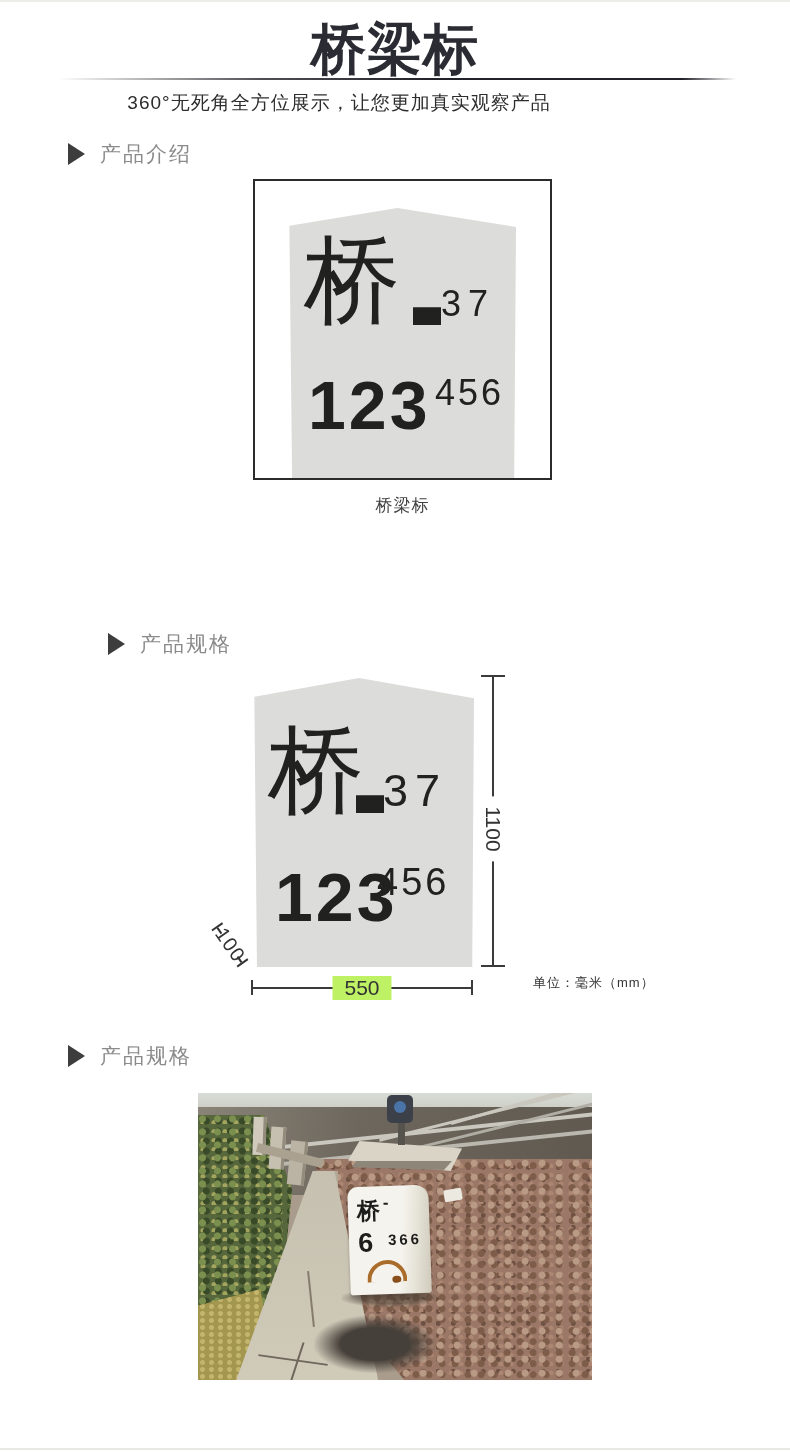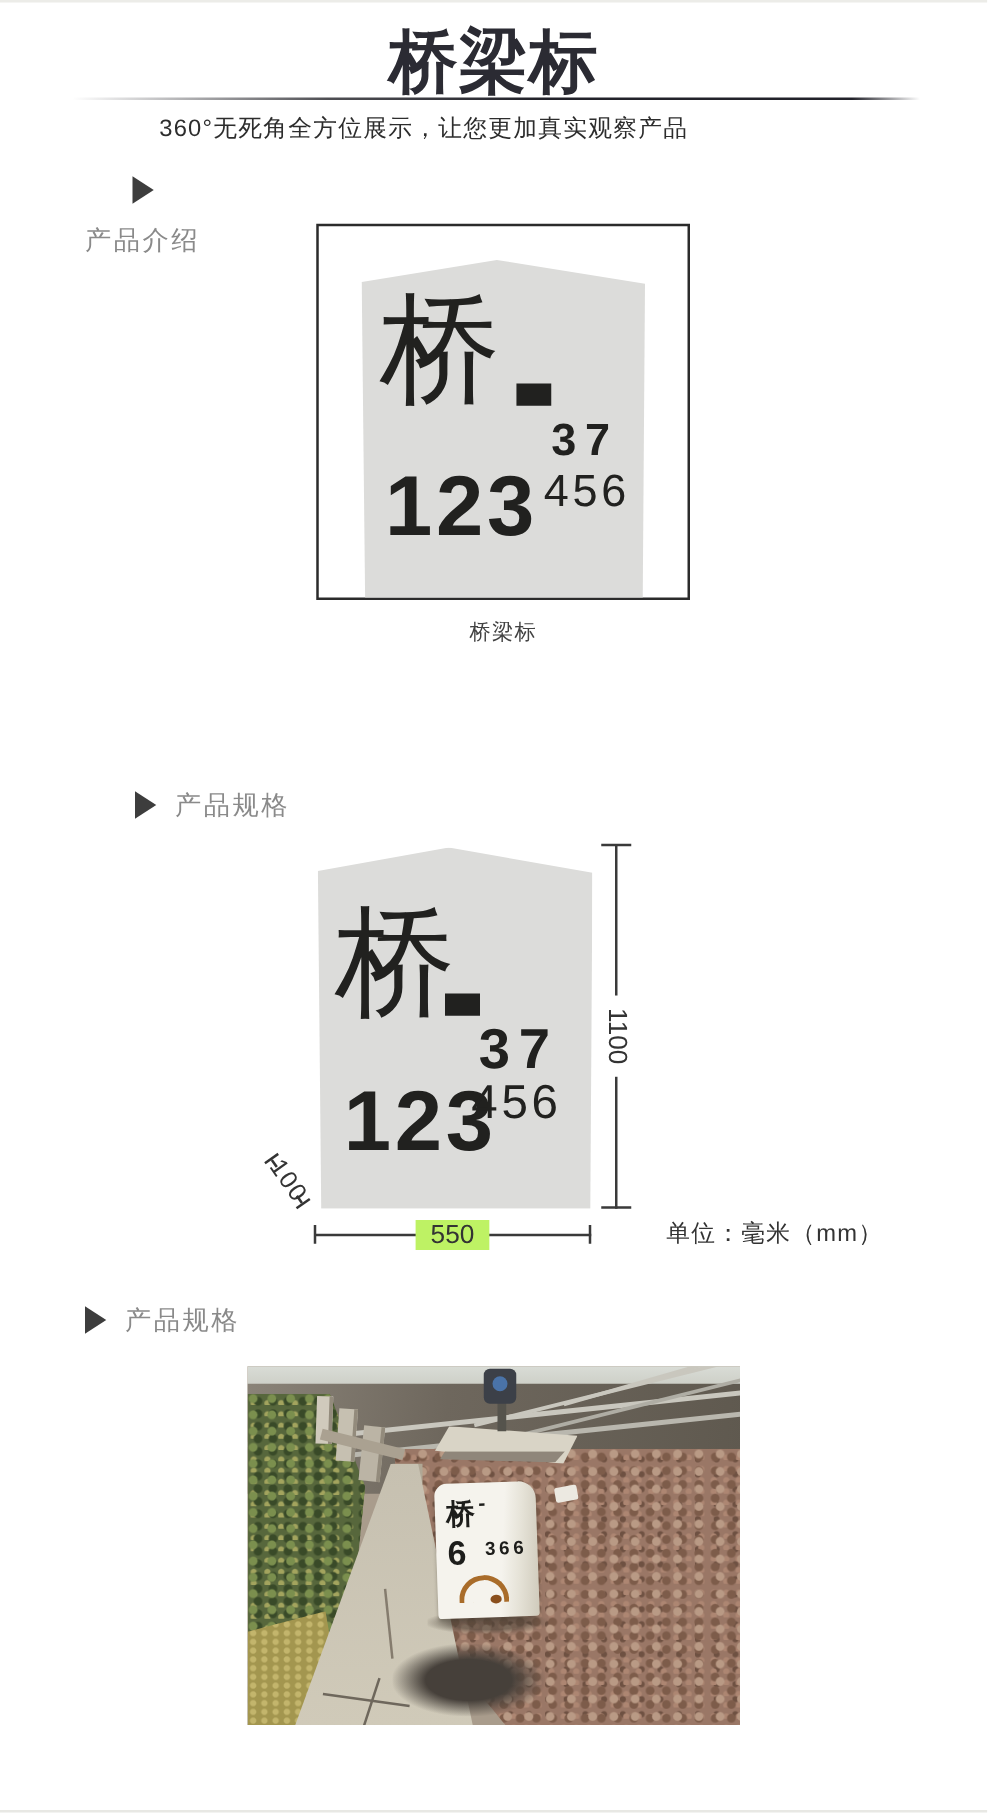--- a/index.html
+++ b/index.html
@@ -23,35 +23,35 @@
     font-size:55px; font-weight:900; letter-spacing:1px;
     color:#2b2b33; line-height:62px;
   }
   .subtitle {
     left:0; top:90px; width:678px; text-align:center;
     font-size:19px; font-weight:500; color:#2d2d2d; letter-spacing:1px;
   }
 
   
   .sec-head { left:68px; display:flex; align-items:center; gap:15px; height:26px; }
-  .sec-head.intro { top:141px;flex-direction:column; } .sec-head.spec { top:631px;margin-left:40px; } .sec-head.app { top:1043px; }
+  .sec-head.intro { top:141px; } .sec-head.spec { top:631px;margin-left:40px; } .sec-head.app { top:1043px; }
   .tri { width:0; height:0; border-left:17px solid #3d3d3d;
          border-top:11px solid transparent; border-bottom:11px solid transparent; }
   .sec-label { font-size:21px; color:#8a8a8a; letter-spacing:2px; }
 
   
   .marker {
     position:absolute; background:#dcdcda; color:#21211f;
     clip-path:polygon(0.6% 6.5%, 48% 0%, 100% 7%, 99.2% 100%, 1.8% 100%);
   }
   .marker span { position:absolute; display:block; }
   .mchar { font-size:96px; line-height:100px; }
   .mdash { width:28px; height:60px; overflow:hidden; font-size:60px; line-height:60px;
            font-weight:bold; transform:scaleY(3); transform-origin:50% 50%; }
-  .mnum  { font-weight:700;margin-top:48px; }
+  .mnum  { font-weight:400; }
   .mbig  { font-weight:700; }
   .msup  { font-weight:400; }
 
   
   .frame { left:253px; top:179px; width:299px; height:301px;
            border:2px solid #2b2b2b; background:#fff; overflow:hidden; }
   .m1 { left:33px; top:27px; width:228px; height:272px; }
   .m1 .mchar { left:16px; top:22px; }
   .m1 .mdash { left:125px; top:66px; }
   .m1 .mnum  { left:153px; top:78px;  font-size:36px; line-height:36px; letter-spacing:7px; }
@@ -82,21 +82,21 @@
   .dim-h-cap1 { left:251px; top:980px; width:2px;  height:15px; }
   .dim-h-cap2 { left:471px; top:980px; width:2px;  height:15px; }
   .dim-h-label{ left:362px; top:988px; transform:translate(-50%,-50%);
                 font-size:21px; color:#333; background:#bef264; padding:0 12px; }
   .dim-depth  { left:230px; top:945px; transform:translate(-50%,-50%) rotate(55deg);
                 display:flex; align-items:center; gap:3px; font-size:20px; color:#333;
                 letter-spacing:1px; }
   .dtick { width:2px; height:13px; background:#333; position:relative; }
   .dtick::after { content:""; position:absolute; top:5.5px; width:7px; height:2px; background:#333; }
   .dtick.l::after { left:2px; } .dtick.r::after { right:2px; }
-  .unit-label { left:533px; top:974px; font-size:19px; color:#333; letter-spacing:1px; }
+  .unit-label { left:533px; top:974px; font-size:13px; color:#333; letter-spacing:1px; }
 
   
   .photo { left:198px; top:1093px; width:394px; height:287px; overflow:hidden;
            background:#a99c8c; }
   .photo div { position:absolute; }
   .ph-sky      { left:0; top:0; width:394px; height:28px;
                  background:linear-gradient(#d9dcd6,#c3c4ba); }
   .ph-trackbed { left:0; top:14px; width:394px; height:88px;
                  background:linear-gradient(96deg,#8a8378,#6e675d 40%,#5f594f); }
   .rail { background:#c9c7be; }

